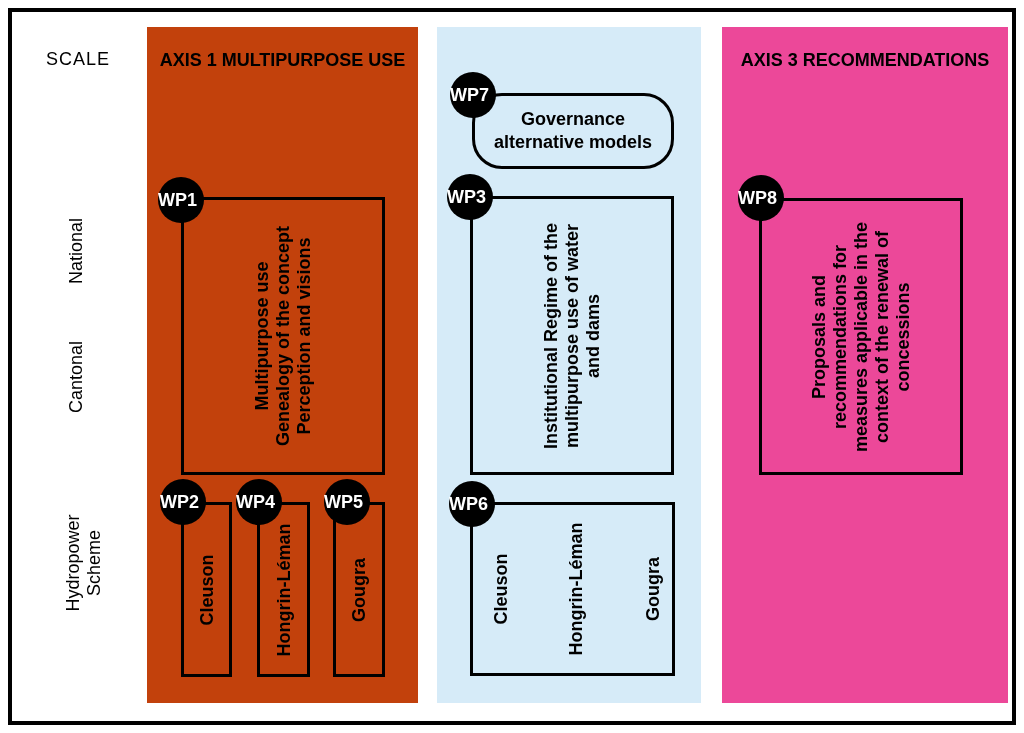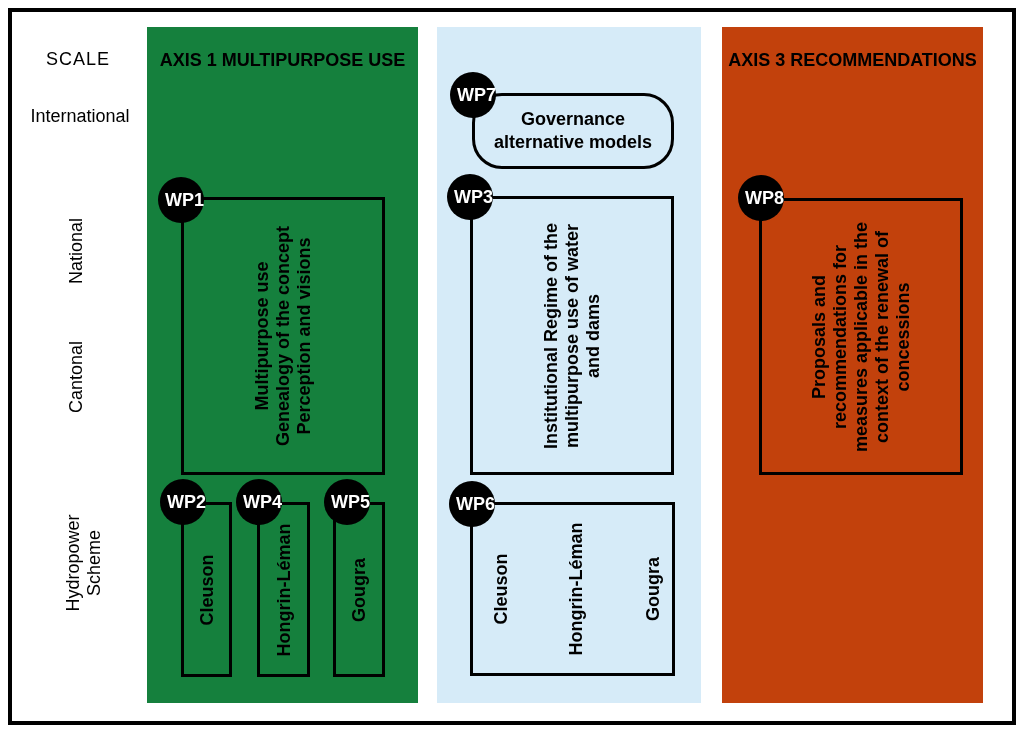--- a/index.html
+++ b/index.html
@@ -25,23 +25,23 @@
     text-align:center; font-size:18px;
   }
   .vlabel {
     position:absolute; transform:translate(-50%,-50%) rotate(-90deg);
     white-space:nowrap; font-size:18px; text-align:center;
   }
   .vlabel.wrap { white-space:normal; width:116px; line-height:21px; }
 
   
   .axis { position:absolute; top:27px; height:676px; }
-  .axis1 { left:147px; width:271px; background:#15803d; }
+  .axis1 { left:147px; width:271px; background:#c2410c; }
   .axis2 { left:437px; width:264px; background:#D6EBF8; }
-  .axis3 { left:722px; width:261px; background:#c2410c; }
+  .axis3 { left:722px; width:286px; background:#ec4899; }
 
   .axis-title {
     position:absolute; top:23px; left:0; width:100%;
     text-align:center; font-size:18px; font-weight:700;
   }
 
   .wbox { position:absolute; border:3px solid #000; }
 
   .rot-label {
     position:absolute; left:50%; top:50%;
@@ -57,33 +57,32 @@
   }
   .hbox { display:flex; align-items:center; justify-content:center;border-radius:30px; }
   .hbox-text {
     white-space:pre-line; text-align:center;
     font-weight:700; font-size:18px; line-height:23px;
   }
 
   .wp-node {
     position:absolute; width:46px; height:46px; border-radius:50%;
     background:#000; color:#fff; z-index:3;
-    display:flex; align-items:center; justify-content:flex-end;
+    display:flex; align-items:center; justify-content:flex-start;
     font-weight:700; font-size:18px;
   }
 </style>
 </head>
 <body>
 
 <div class="canvas">
 
   <div class="frame"></div>
 
   <div class="scale-header">SCALE</div>
-  <div class="hlabel">International</div>
   <div class="vlabel" style="left:76px; top:251px;">National</div>
   <div class="vlabel" style="left:76px; top:377px;">Cantonal</div>
   <div class="vlabel wrap" style="left:84px; top:563px;">Hydropower Scheme</div>
 
   <section class="axis axis1">
     <h2 class="axis-title">AXIS 1 MULTIPURPOSE USE</h2>
 
     <div class="wbox" style="left:34px; top:170px; width:204px; height:278px;">
       <div class="rot-label">Multipurpose use
 Genealogy of the concept

